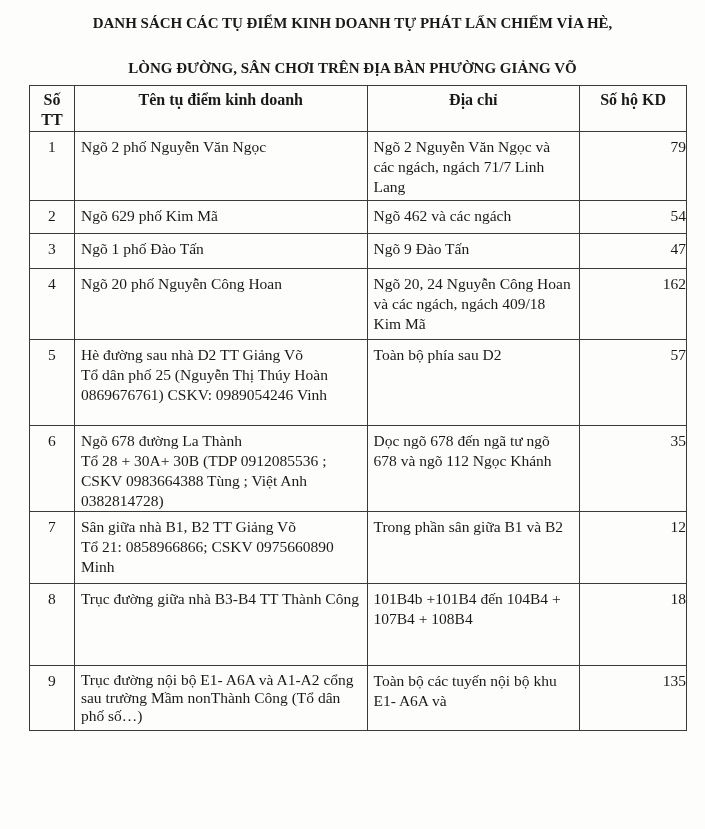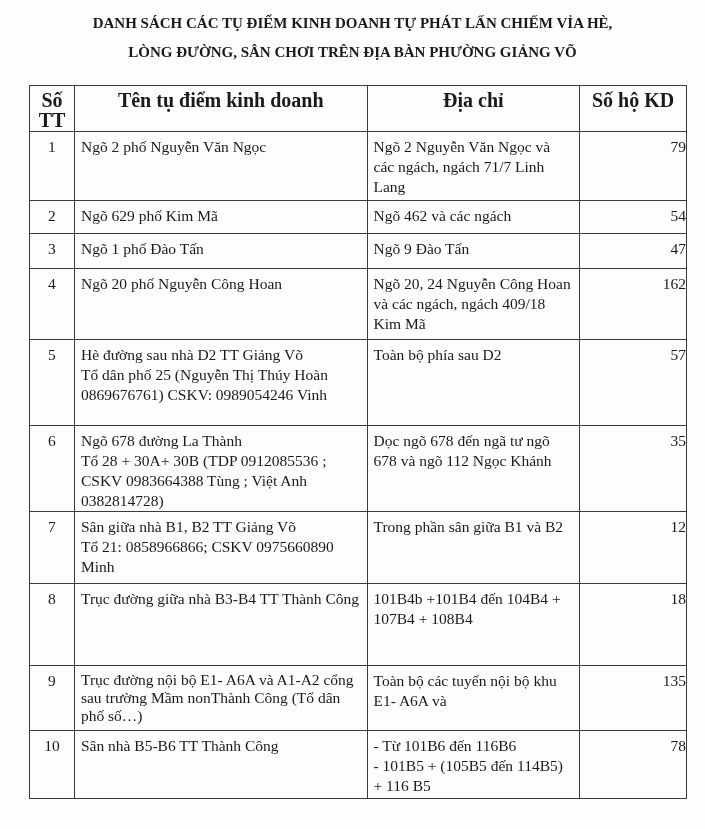--- a/index.html
+++ b/index.html
@@ -6,28 +6,28 @@
   body {
     width: 705px; height: 829px; background: #fdfdfb; overflow: hidden;
     font-family: "Liberation Serif", "DejaVu Serif", serif; color: #1a1a1a;
     position: relative;
   }
   .title {
     position: absolute; left: 0; width: 705px; text-align: center;
     font-weight: bold; font-size: 15px; letter-spacing: 0px; font-family: Liberation Serif, serif;
   }
   .t1 { top: 15px; }
-  .t2 { top: 44px; text-align: center; }
+  .t2 { top: 60px; text-align: center; }
   table {
     position: absolute; left: 29px; top: 85px;
     border-collapse: collapse; width: 658px;
     font-size: 15.5px; line-height: 20px;
   }
   td, th { border: 1px solid #3a3a3a; vertical-align: top; padding: 0; }
-  th { font-weight: bold; font-size: 20px; padding-top: 4px; }
+  th { font-weight: bold; font-size: 16px; padding-top: 4px; }
   col.c0 { width: 45px; }
   col.c1 { width: 293px; }
   col.c2 { width: 213px; }
   col.c3 { width: 107px; }
   td.num { text-align: center; padding-top: 5px; }
   td.txt { padding: 5px 6px 0 6px; white-space: pre-line; }
   td.cnt { text-align: right; padding-top: 5px; }
   tr.h { height: 46px; }
   th.stt { line-height: 20px; }
 </style>
@@ -104,21 +104,14 @@
       <td class="txt">Trục đường giữa nhà B3-B4 TT Thành Công</td>
       <td class="txt">101B4b +101B4 đến 104B4 + 107B4 + 108B4</td>
       <td class="cnt">18</td>
     </tr>
     <tr style="height:65px">
       <td class="num">9</td>
       <td class="txt" style="line-height:18px">Trục đường nội bộ E1- A6A và A1-A2 cổng sau trường Mầm nonThành Công (Tổ dân phố số…)</td>
       <td class="txt">Toàn bộ các tuyến nội bộ khu E1- A6A và</td>
       <td class="cnt">135</td>
     </tr>
-    <tr style="height:68px">
-      <td class="num">10</td>
-      <td class="txt">Sân nhà B5-B6 TT Thành Công</td>
-      <td class="txt">- Từ 101B6 đến 116B6
-- 101B5 + (105B5 đến 114B5) + 116 B5</td>
-      <td class="cnt">78</td>
-    </tr>
   </tbody>
 </table>
 
 </body></html>

